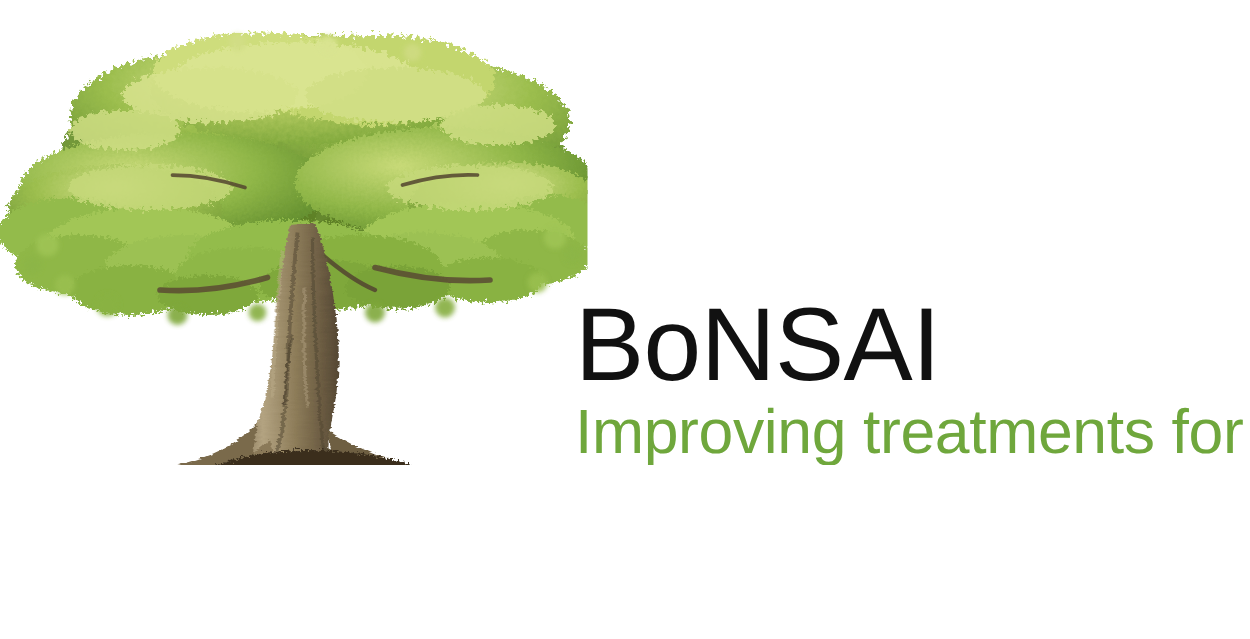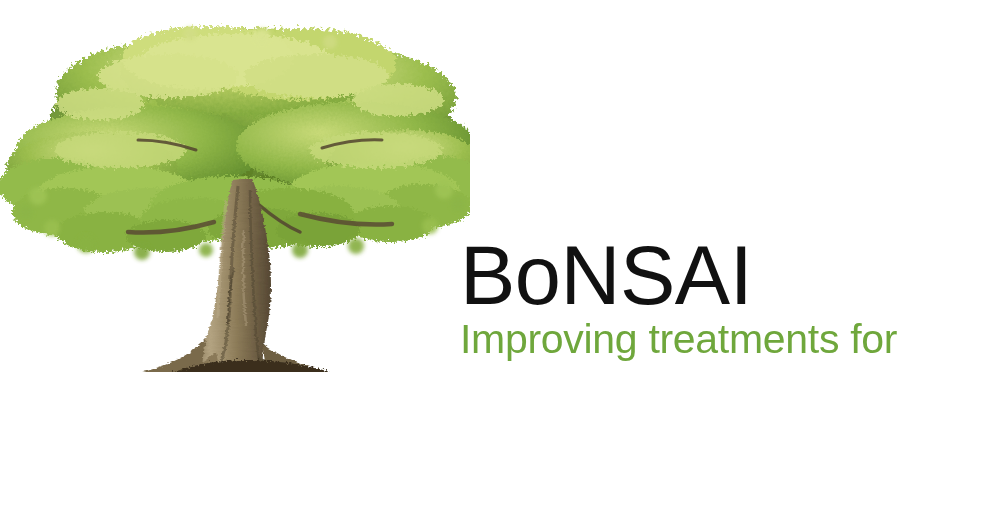--- a/index.html
+++ b/index.html
@@ -40,21 +40,21 @@
     line-height: 0.92;
     font-weight: 300;
     letter-spacing: -0.5px;
     color: #111111;
     white-space: nowrap;
     margin: 0 0 2px 2px;
   }
   #tagline {
     display: block;
     font-family: "Liberation Sans", sans-serif;
-    font-size: 41px;
+    font-size: 50px;
     line-height: 1.17;
     font-weight: 300;
     letter-spacing: -0.3px;
     color: #6FA73C;
     margin: 0 0 0 2px;
   }
   .tagline-line { display: block; white-space: nowrap; }
   .acr {
     text-decoration: underline;
     text-decoration-thickness: 2.5px;

